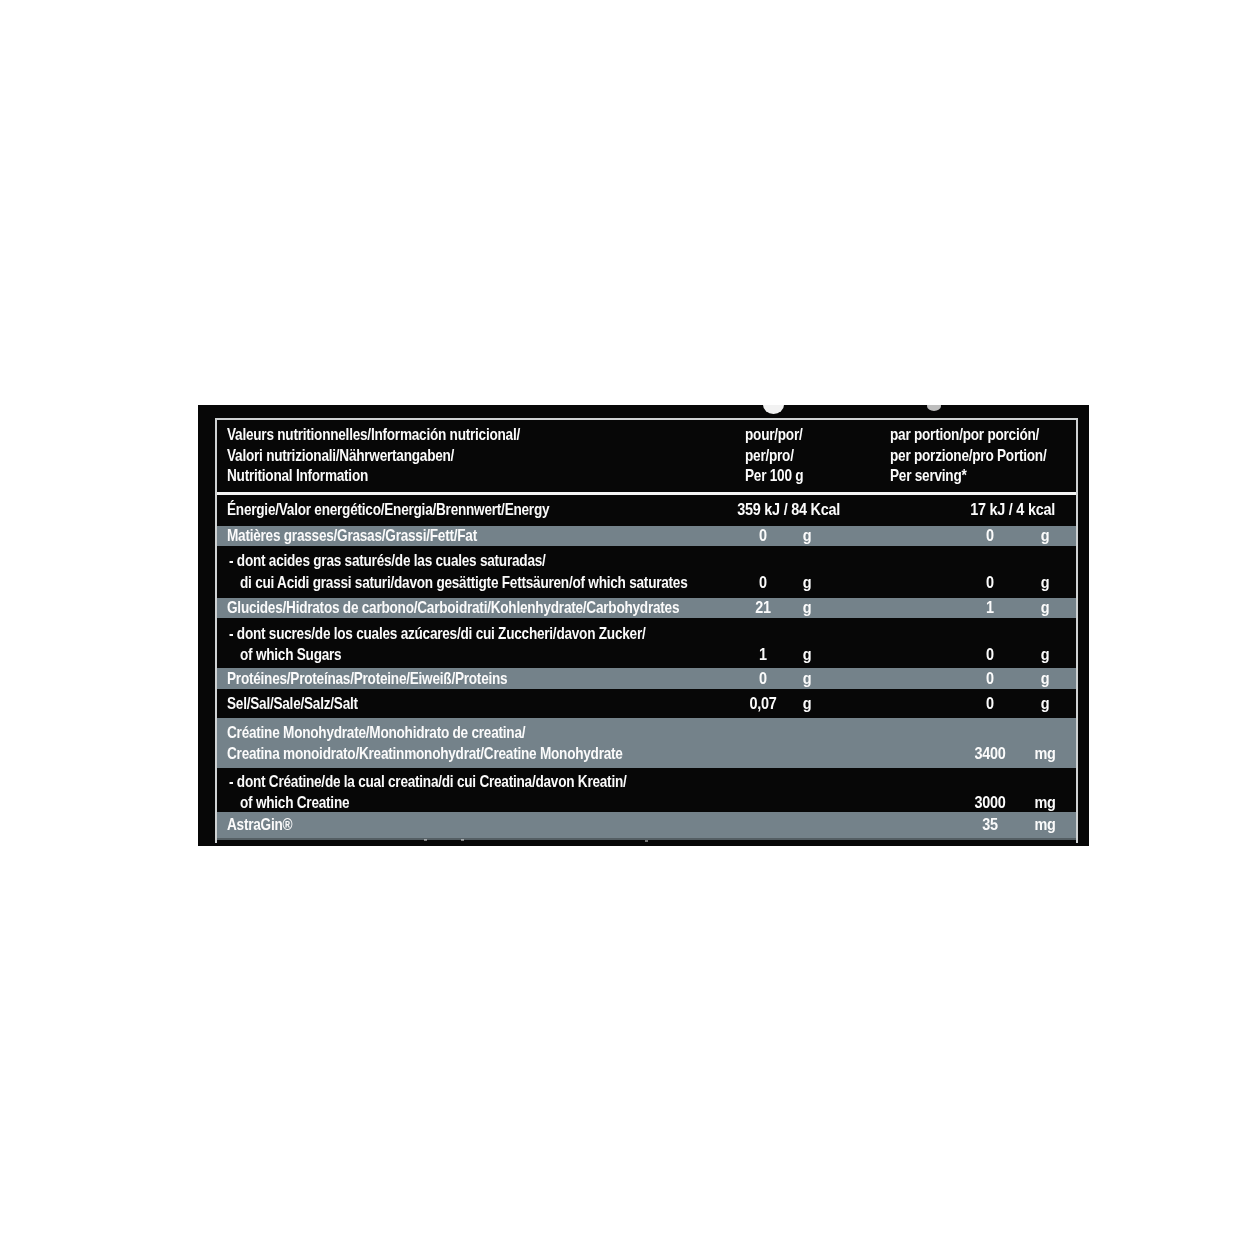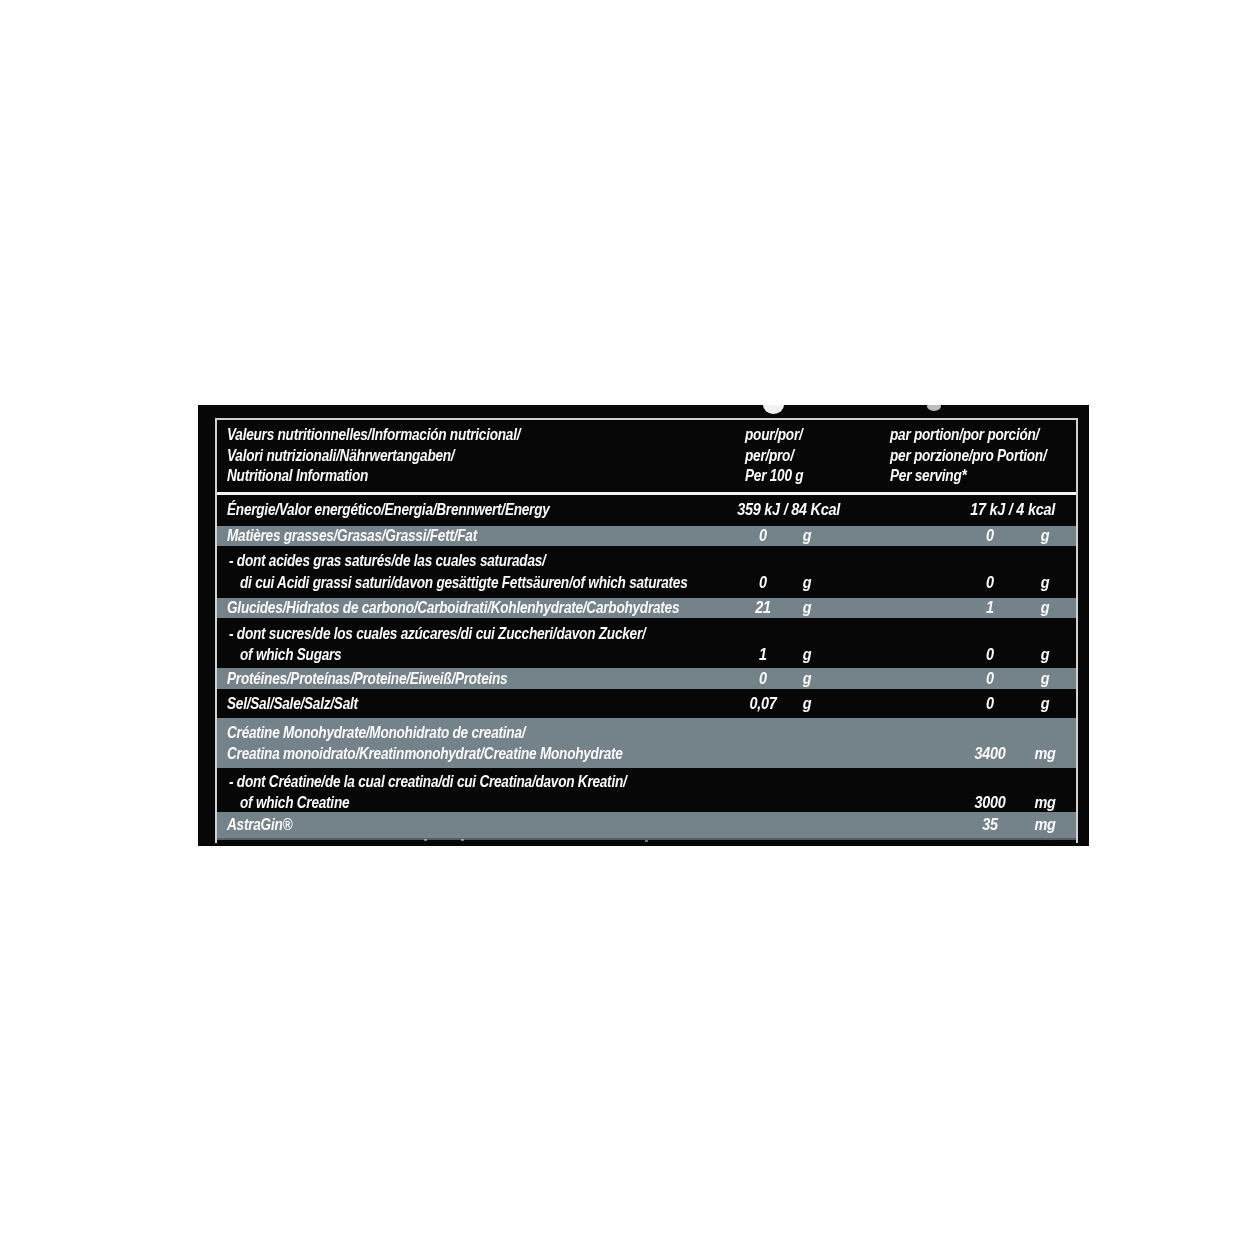--- a/index.html
+++ b/index.html
@@ -1,19 +1,19 @@
 <!DOCTYPE html>
 <html><head>
 <meta charset="utf-8">
 <style>
   html,body{margin:0;padding:0;}
   body{width:1250px;height:1250px;background:#ffffff;font-family:"Liberation Sans","DejaVu Sans",sans-serif;}
   .page{position:relative;width:1250px;height:1250px;background:#ffffff;overflow:hidden;}
 
-  .panel{position:absolute;left:198px;top:405px;width:891px;height:441px;background:#070707;color:#fbfbfb;overflow:hidden;font-style:italic;}
+  .panel{position:absolute;left:198px;top:405px;width:891px;height:441px;background:#070707;color:#fbfbfb;overflow:hidden;}
 
   .frame{position:absolute;left:17px;top:13px;width:863px;height:425px;border:2px solid #cfd2d3;border-bottom:none;box-sizing:border-box;}
 
   .stripe{position:absolute;left:19px;width:859px;background:#74828a;}
   .stripe-fat{top:121px;height:20px;}
   .stripe-carbs{top:193px;height:20px;}
   .stripe-proteins{top:263px;height:21px;}
   .stripe-creatine{top:313px;height:50px;}
   .stripe-astragin{top:407px;height:26px;border-bottom:2px solid #545e63;}
 

